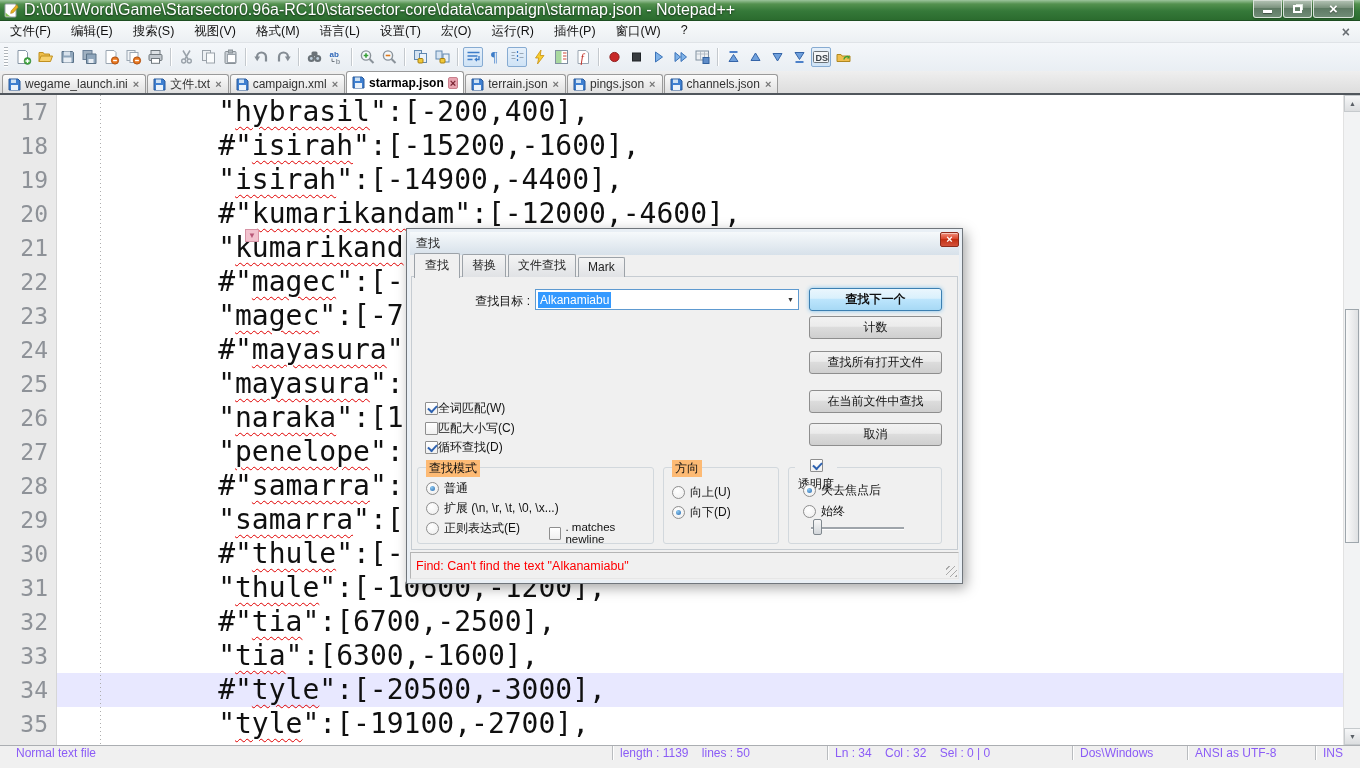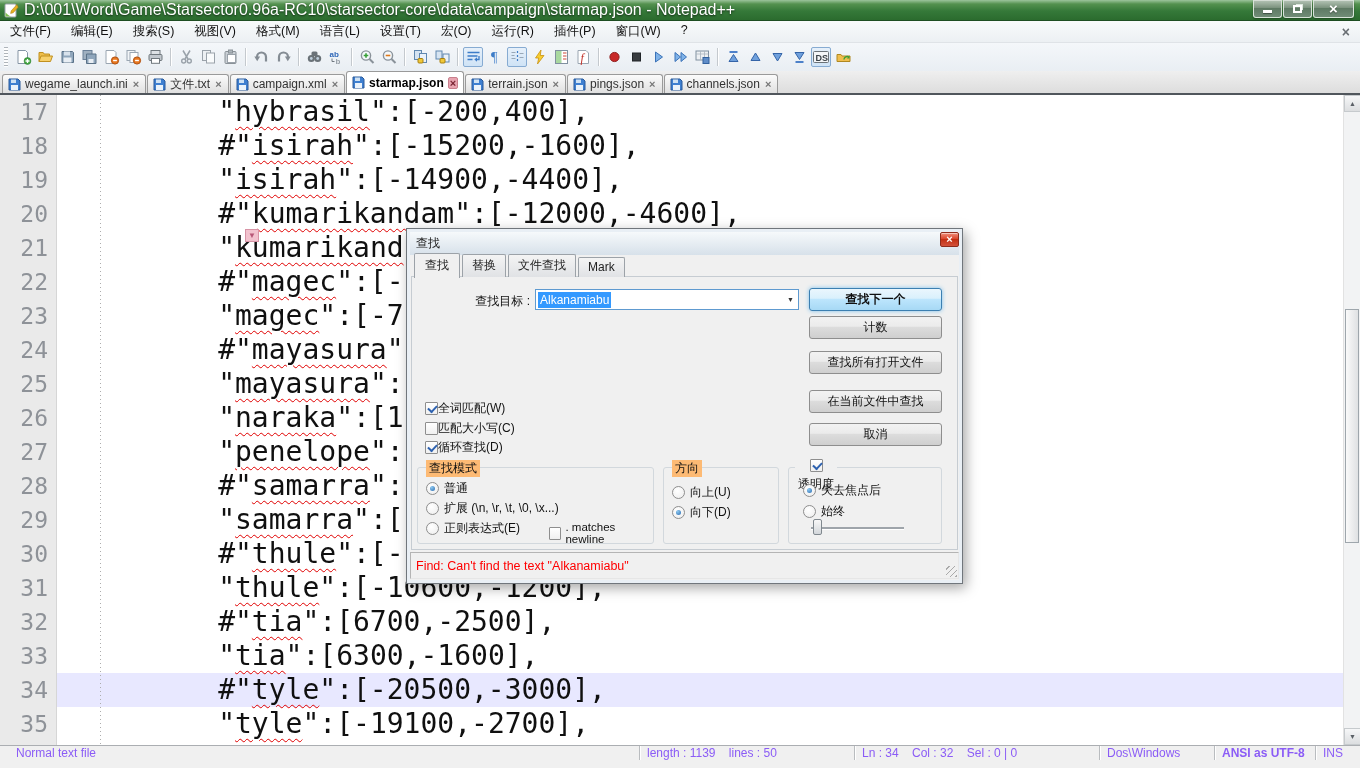--- a/index.html
+++ b/index.html
@@ -122,21 +122,21 @@
     display:flex; align-items:center; padding-left:5px; font-size:12.5px; color:#F00; }
   .dgrip { position:absolute; right:1px; bottom:1px; width:11px; height:11px;
     background:repeating-linear-gradient(135deg,transparent 0 2px,#AAA 2px 3px,transparent 3px 4px); }
 
   
   .statusbar { position:absolute; left:0; right:0; bottom:0; height:23px; background:#F0F0F0;
     border-top:1px solid #ABAEB2; display:flex; align-items:flex-start; font-size:12px; color:#8b5cf6;padding-left:12px; }
   .seg { display:flex; align-items:center; padding-left:7px; white-space:pre;
     border-left:1px solid #B9BCBF; box-shadow:inset 1px 0 0 #FFF; }
   .seg.first { border-left:none; box-shadow:none; flex:1; padding-left:4px; }
-  .s-len { width:215px; } .s-pos { width:245px; } .s-eol { width:115px; } .s-enc { width:101px;font-weight:bold; } .s-ins { width:45px; }
+  .s-len { width:215px; } .s-pos { width:245px; } .s-eol { width:115px; } .s-enc { width:128px; } .s-ins { width:45px; }
 </style>
 </head>
 <body>
 
 <div class="window">
 
   <div class="titlebar">
     <span class="appicon">
       <svg width="15" height="15" viewBox="0 0 15 15">
           <rect x="1" y="1" width="11" height="13" rx="1" fill="#FFF" stroke="#9AA2AA"></rect>

